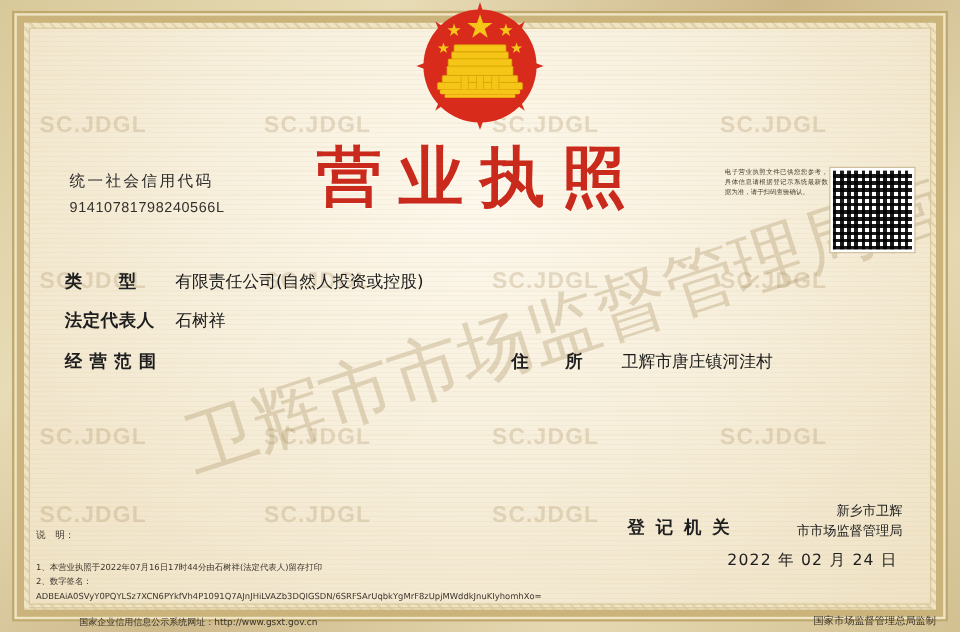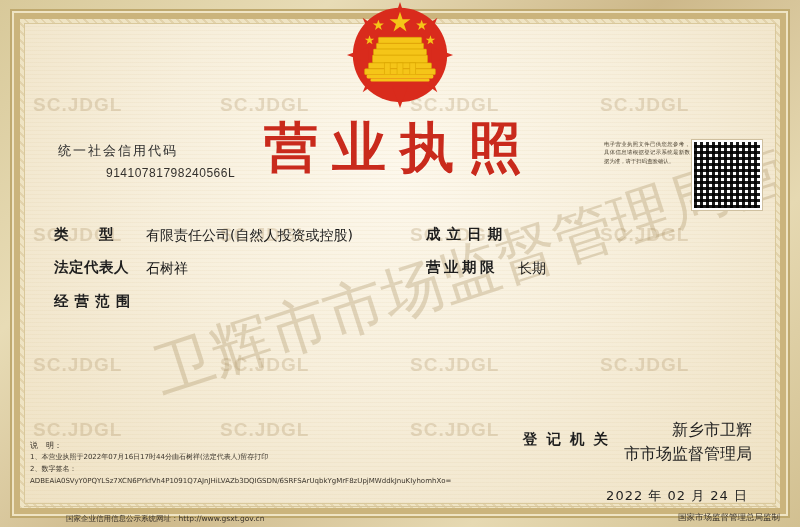--- a/index.html
+++ b/index.html
@@ -111,21 +111,20 @@
   }
   .uscc-value {
     position: absolute;
     left: 58px;
     top: 166px;
     font-size: 12px;
     color: #33302c;
     letter-spacing: 0.5px;
     font-family: "Liberation Sans", sans-serif;
     z-index: 5;
-    margin-left: 48px;
   }
   
   .qr-box {
     position: absolute;
     right: 38px;
     top: 140px;
     width: 66px;
     height: 66px;
     z-index: 6;
     background:
@@ -185,21 +184,21 @@
   
   .reg-auth {
     position: absolute;
     right: 48px;
     top: 418px;
     text-align: right;
     z-index: 5;
   }
   .reg-auth .org {
     font-family: "DejaVu Sans", sans-serif;
-    font-size: 16px;
+    font-size: 11px;
     color: #1f1f1f;
     line-height: 1.5;
     text-align: right;
   }
   .reg-label {
     position: absolute;
     right: 190px;
     top: 430px;
     font-family: "DejaVu Sans", sans-serif;
     font-size: 14.5px;
@@ -210,33 +209,32 @@
   }
   .reg-date {
     position: absolute;
     right: 52px;
     top: 458px;
     font-family: "DejaVu Sans", sans-serif;
     font-size: 13px;
     color: #1e1e1e;
     letter-spacing: 1px;
     z-index: 5;
-    margin-top: 29px;
   }
   
   .notes {
     position: absolute;
     left: 30px;
     top: 440px;
     width: 460px;
     z-index: 5;
     font-family: "DejaVu Sans", sans-serif;
     color: #3b352c;
   }
-  .notes .nt-title { font-size: 8px; margin-bottom: 1px; }
+  .notes .nt-title { font-size: 8px; margin-bottom: 17px; }
   .notes .nt-line { font-size: 7px; line-height: 1.7; }
   .footer {
     position: absolute;
     left: 0; right: 0;
     bottom: 2px;
     height: 16px;
     z-index: 7;
   }
   .footer-left {
     position: absolute;
@@ -345,38 +343,37 @@
   <div class="qr-box"></div>
 
   <div class="fields">
 
     <div class="row">
       <div class="col-left">
         <div class="lbl">类　　型</div>
         <div class="val">有限责任公司(自然人投资或控股)</div>
       </div>
       <div class="col-right">
-        <div class="lbl">成 立 日 期</div>
       </div>
     </div>
 
     <div class="row">
       <div class="col-left">
         <div class="lbl">法定代表人</div>
         <div class="val">石树祥</div>
       </div>
-      <div class="col-right">
-        <div class="lbl sp3">营业期限</div>
-        <div class="val">长期</div>
-      </div>
     </div>
 
     <div class="row">
       <div class="col-left">
         <div class="lbl">经 营 范 围</div>
+      </div>
+      <div class="col-right">
+        <div class="lbl">住　　所</div>
+        <div class="val">卫辉市唐庄镇河洼村</div>
       </div>
     </div>
   </div>
 
   <div class="reg-auth">
     <div class="org">新乡市卫辉</div>
     <div class="org">市市场监督管理局</div>
   </div>
   <div class="reg-label">登 记 机 关</div>
   <div class="reg-date">

